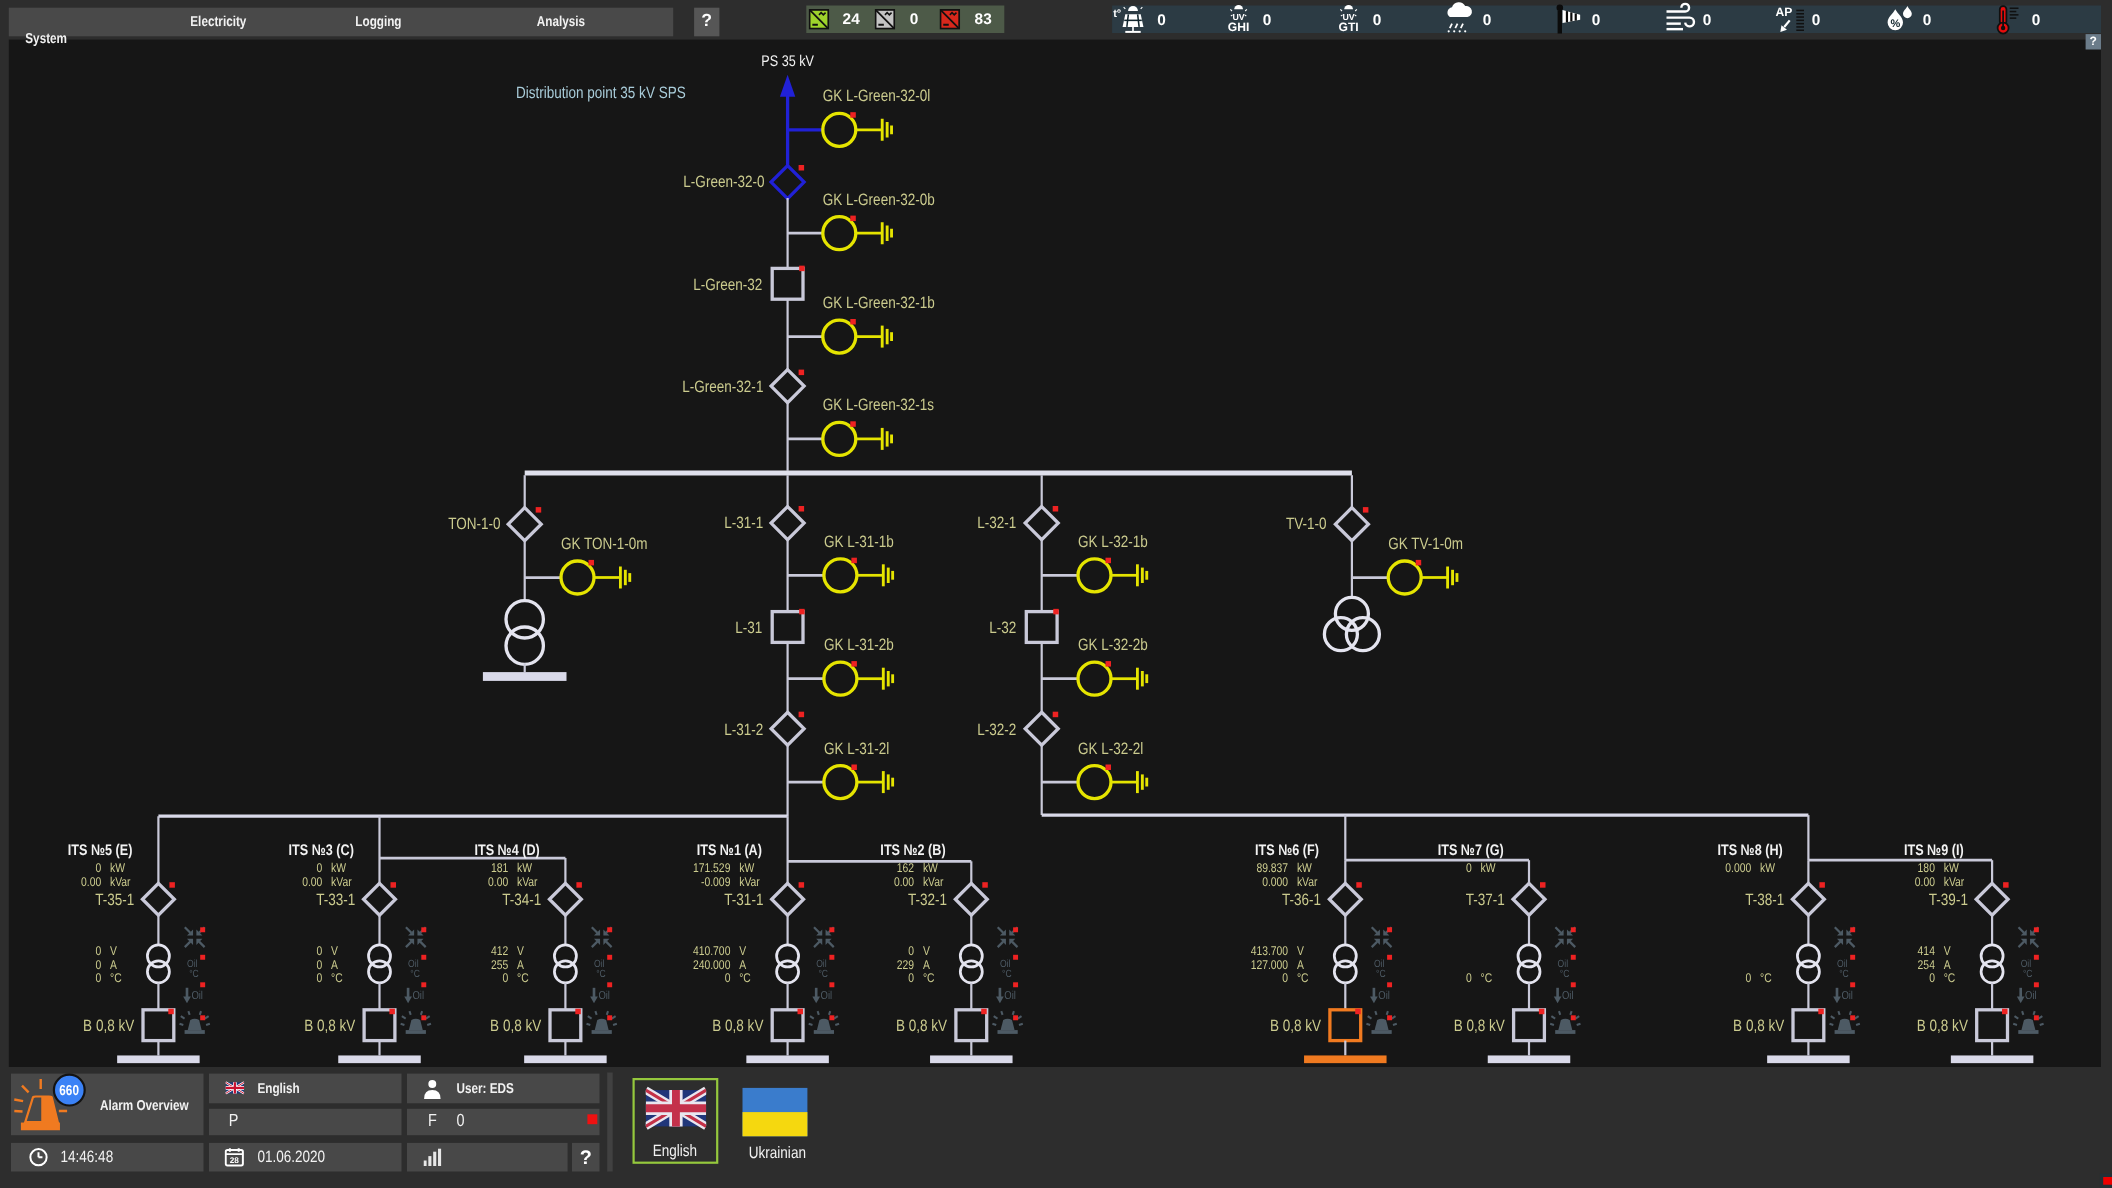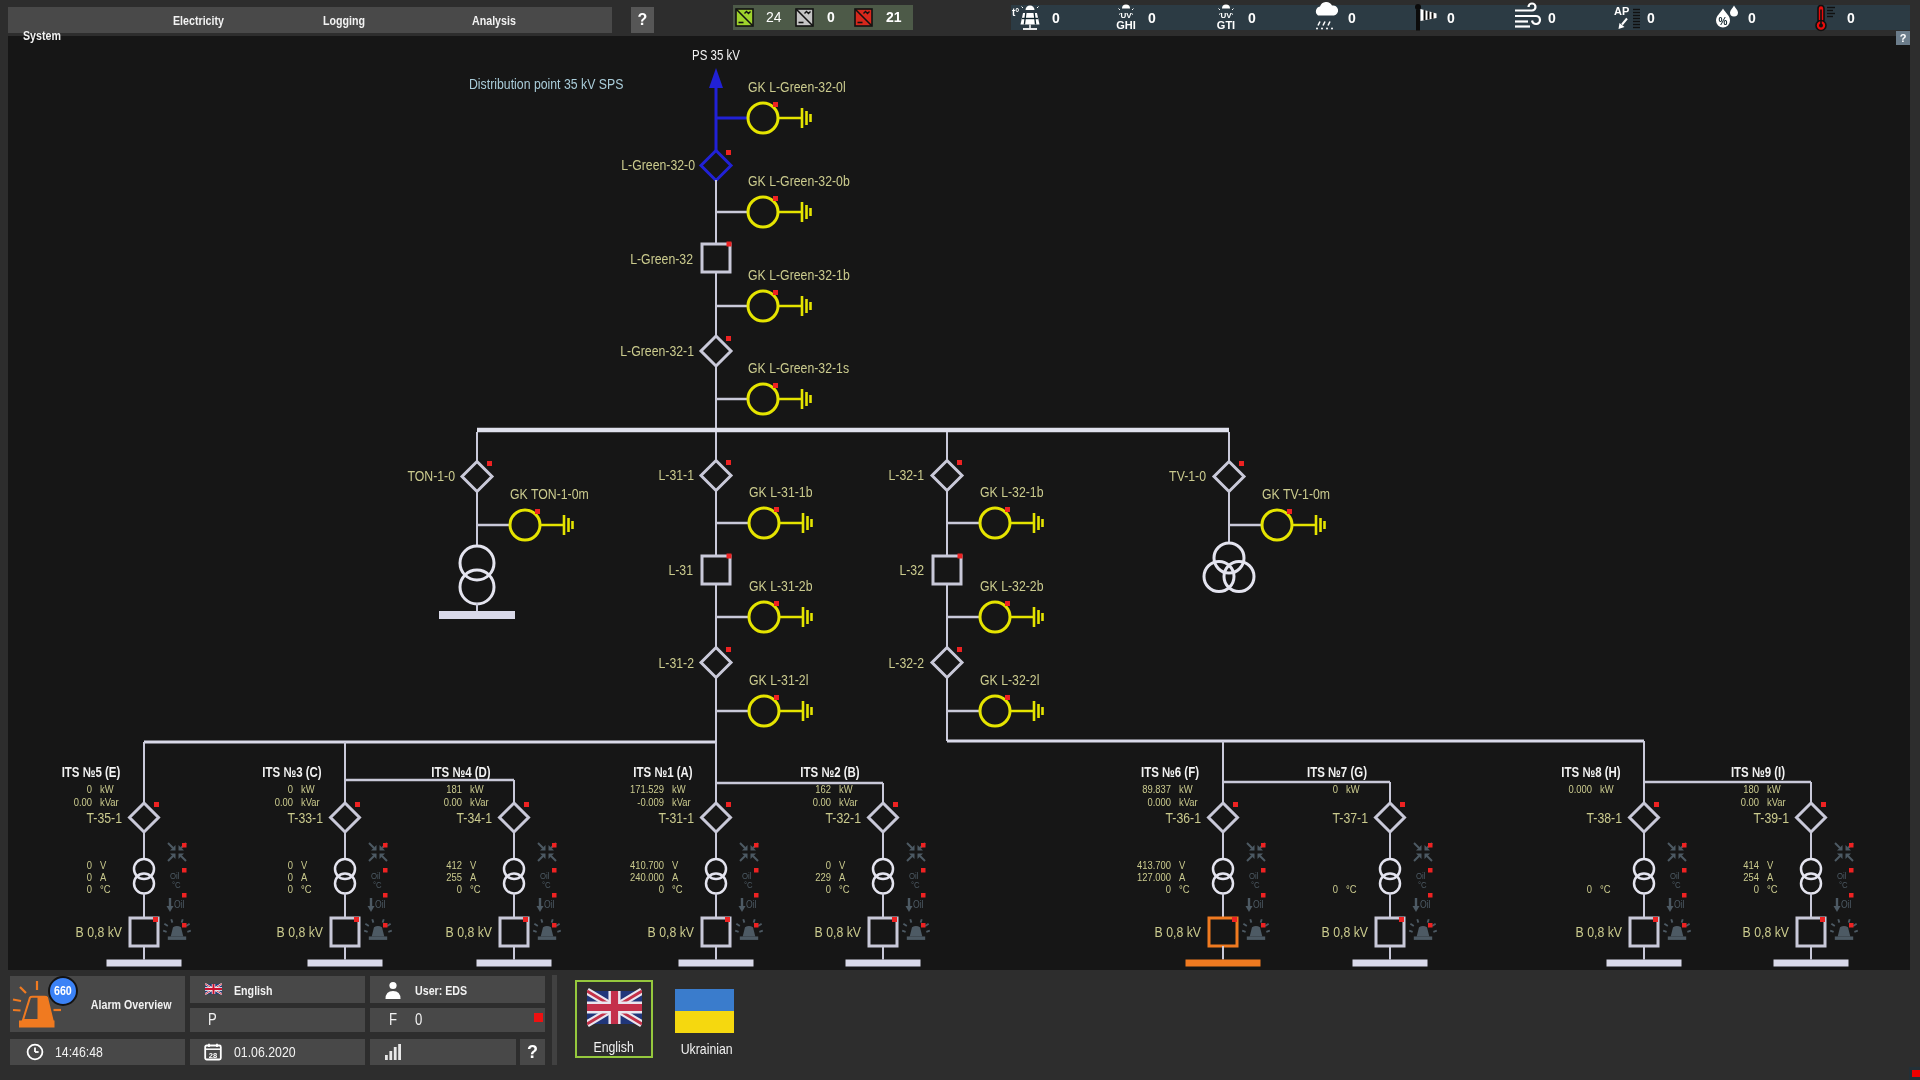--- a/index.html
+++ b/index.html
@@ -601,44 +601,44 @@
     <line x1="1854.35" y1="931.85" x2="1857.8" y2="930.7" stroke="#4d5a64" stroke-width="1.8399999999999999"></line>
     <line x1="1839.4" y1="922.65" x2="1838.25" y2="919.2" stroke="#4d5a64" stroke-width="1.8399999999999999"></line>
     <line x1="1848.6" y1="922.65" x2="1849.75" y2="919.2" stroke="#4d5a64" stroke-width="1.8399999999999999"></line>
     <rect x="1849" y="923" width="4.5" height="4.5" fill="#ee2222"></rect>
 </svg>
 <div style="position:absolute;left:1896px;top:31px;width:14px;height:14px;background:#6b7c8a;color:#fff;font-size:11px;font-weight:bold;text-align:center;line-height:14px">?</div>
 <div style="position:absolute;left:8px;top:7px;width:604px;height:26px;background:#494949"></div>
 <div style="position:absolute;left:23px;top:22px;height:22px;line-height:26px"><span style="display:inline-block;transform:scaleX(0.82);transform-origin:left center;font-size:13px;font-weight:bold;color:#f2f2f2;white-space:nowrap">System</span></div>
 <div style="position:absolute;left:173px;top:7px;height:22px;line-height:26px"><span style="display:inline-block;transform:scaleX(0.82);transform-origin:left center;font-size:13px;font-weight:bold;color:#f2f2f2;white-space:nowrap">Electricity</span></div>
 <div style="position:absolute;left:323px;top:7px;height:14px;line-height:26px"><span style="display:inline-block;transform:scaleX(0.82);transform-origin:left center;font-size:13px;font-weight:bold;color:#f2f2f2;white-space:nowrap">Logging</span></div>
-<div style="position:absolute;left:472px;top:7px;height:42px;line-height:26px"><span style="display:inline-block;transform:scaleX(0.82);transform-origin:left center;font-size:13px;font-weight:bold;color:#f2f2f2;white-space:nowrap">Analysis</span></div>
+<div style="position:absolute;left:488px;top:7px;height:42px;line-height:26px"><span style="display:inline-block;transform:scaleX(0.82);transform-origin:left center;font-size:13px;font-weight:bold;color:#f2f2f2;white-space:nowrap">Analysis</span></div>
 <div style="position:absolute;left:631px;top:7px;width:23px;height:26px;background:#565656;color:#fff;font-weight:bold;font-size:16px;text-align:center;line-height:26px">?</div>
 <div style="position:absolute;left:733px;top:5px;width:180px;height:25px;background:#4d5a48"></div>
 <svg style="position:absolute;left:735px;top:8px" width="19" height="19" viewBox="0 0 19 19">
     <rect x="1" y="1" width="17" height="17" fill="#9ed32c" stroke="#111" stroke-width="1.6"></rect>
     <line x1="1.5" y1="1.5" x2="17.5" y2="17.5" stroke="#111" stroke-width="1.6"></line>
     <polyline points="9.5,5.5 11.5,3.5 13.5,5.5 15.5,3.5" fill="none" stroke="#111" stroke-width="1.4"></polyline>
     <line x1="3.5" y1="14.5" x2="8.5" y2="14.5" stroke="#111" stroke-width="1.6"></line>
   </svg>
 <svg style="position:absolute;left:795px;top:8px" width="19" height="19" viewBox="0 0 19 19">
     <rect x="1" y="1" width="17" height="17" fill="#c4c4c4" stroke="#111" stroke-width="1.6"></rect>
     <line x1="1.5" y1="1.5" x2="17.5" y2="17.5" stroke="#111" stroke-width="1.6"></line>
     <polyline points="9.5,5.5 11.5,3.5 13.5,5.5 15.5,3.5" fill="none" stroke="#111" stroke-width="1.4"></polyline>
     <line x1="3.5" y1="14.5" x2="8.5" y2="14.5" stroke="#111" stroke-width="1.6"></line>
   </svg>
 <svg style="position:absolute;left:854px;top:8px" width="19" height="19" viewBox="0 0 19 19">
     <rect x="1" y="1" width="17" height="17" fill="#d7281c" stroke="#111" stroke-width="1.6"></rect>
     <line x1="1.5" y1="1.5" x2="17.5" y2="17.5" stroke="#111" stroke-width="1.6"></line>
     <polyline points="9.5,5.5 11.5,3.5 13.5,5.5 15.5,3.5" fill="none" stroke="#111" stroke-width="1.4"></polyline>
     <line x1="3.5" y1="14.5" x2="8.5" y2="14.5" stroke="#111" stroke-width="1.6"></line>
   </svg>
-<div style="position:absolute;left:766px;top:5px;height:25px;line-height:25px;font-size:14px;font-weight:normal;color:#fff">24</div>
+<div style="position:absolute;left:766px;top:5px;height:25px;line-height:25px;font-size:14px;font-weight:bold;color:#fff">24</div>
 <div style="position:absolute;left:827px;top:5px;height:25px;line-height:25px;font-size:14px;font-weight:bold;color:#fff">0</div>
-<div style="position:absolute;left:886px;top:5px;height:25px;line-height:25px;font-size:14px;font-weight:bold;color:#fff">21</div>
+<div style="position:absolute;left:886px;top:5px;height:25px;line-height:25px;font-size:14px;font-weight:bold;color:#fff">83</div>
 <div style="position:absolute;left:1011px;top:5px;width:899px;height:25px;background:#2c3b44"></div>
 <svg style="position:absolute;left:1011px;top:2px;overflow:visible" width="899" height="32" viewBox="0 0 899 32">
     <g transform="translate(19,15.5)">
       <g>
 <text x="-18" y="-2" font-size="10" font-weight="bold" fill="#fff">t°</text>
 <path d="M-4.5,-7.5 a4.5,4.5 0 0,1 9,0 Z" fill="#fff"></path>
 <g stroke="#fff" stroke-width="1">
           <line x1="-7" y1="-9.5" x2="-8.5" y2="-11"></line>
           <line x1="7" y1="-9.5" x2="8.5" y2="-11"></line>
         </g>

